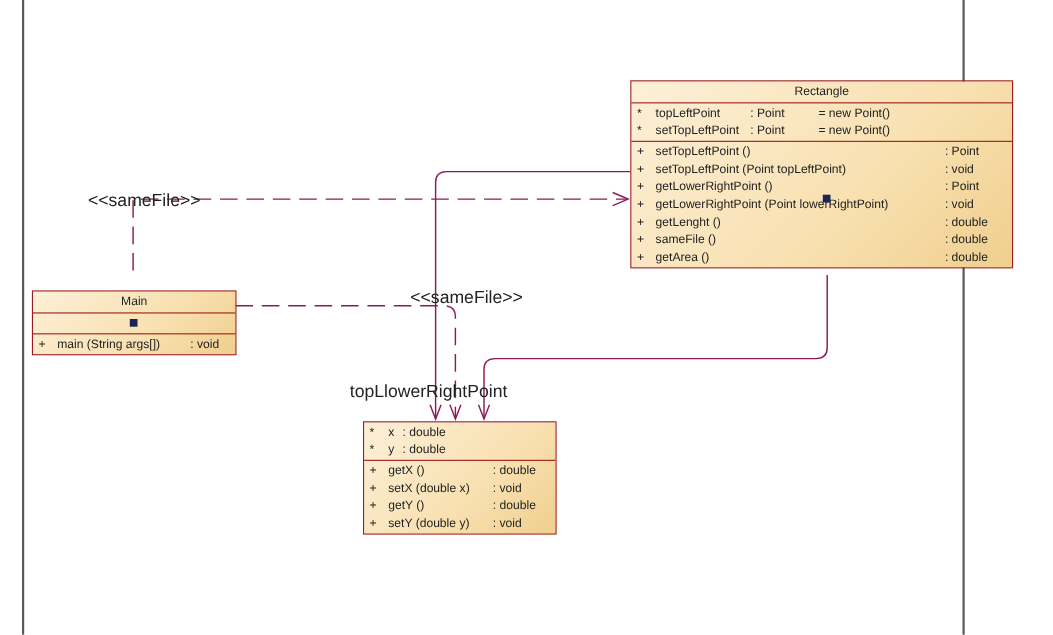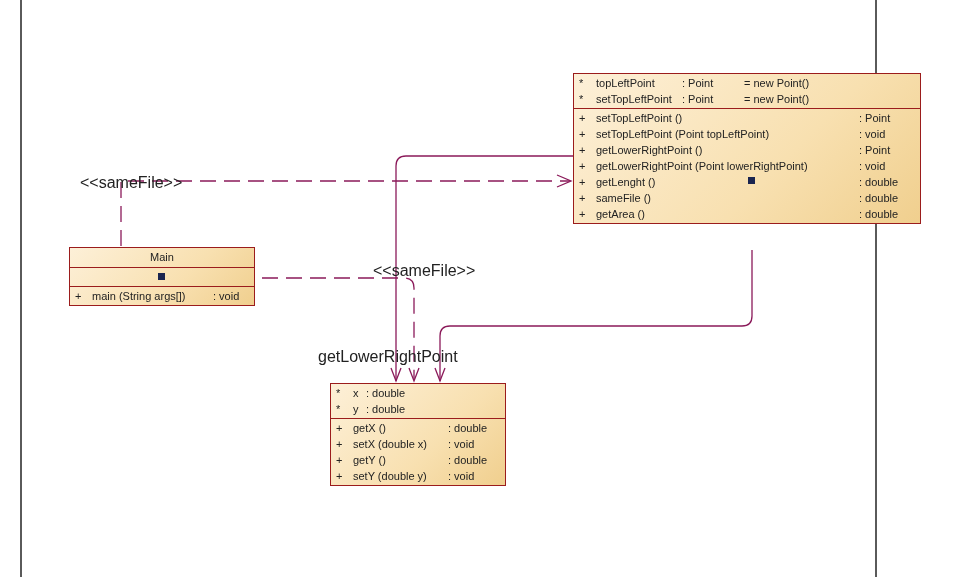--- a/index.html
+++ b/index.html
@@ -38,23 +38,24 @@
     <path d="M573,156 L406,156 Q396,156 396,166 L396,381"></path>
     <path d="M391,368 L396,381 L401,368"></path>
 
     <path d="M752,250 L752,316 Q752,326 742,326 L450,326 Q440,326 440,336 L440,381"></path>
     <path d="M435,368 L440,381 L445,368"></path>
   </g>
 </svg>
 
 <div class="lbl" style="left:80px; top:174px;">&lt;&lt;sameFile&gt;&gt;</div>
 <div class="lbl" style="left:373px; top:262px;">&lt;&lt;sameFile&gt;&gt;</div>
-<div class="lbl" style="left:318px; top:348px;">getLowerRightPoint</div>
+<div class="lbl" style="left:318px; top:348px;">topLlowerRightPoint</div>
 
 <div class="cls" style="left:573px; top:73px; width:346px;">
+  <div class="hdr">Rectangle</div>
   <div class="sec" id="rect-attrs">
       <div class="row">
         <span class="vis">*</span>
         <span class="nm">topLeftPoint</span>
         <span class="ty" style="left: 108px;">: Point</span>
         <span class="df" style="left: 170px;">= new Point()</span>
       </div>
       <div class="row">
         <span class="vis">*</span>
         <span class="nm">setTopLeftPoint</span>
@@ -95,21 +96,21 @@
       </div>
       <div class="row">
         <span class="vis">+</span>
         <span class="nm">getArea ()</span>
         <span class="ty" style="left: 285px;">: double</span>
       </div>
     </div>
   <div class="sel" style="left:174px; top:103px;"></div>
 </div>
 
-<div class="cls" style="left:29px; top:247px; width:184px;margin-left:40px;">
+<div class="cls" style="left:29px; top:264px; width:184px;">
   <div class="hdr">Main</div>
   <div class="sec" style="height:16px; position:relative;">
     <div class="sel" style="left:88px; top:5px;"></div>
   </div>
   <div class="sec" id="main-ops">
       <div class="row">
         <span class="vis">+</span>
         <span class="nm">main (String args[])</span>
         <span class="ty" style="left: 143px;">: void</span>
       </div>

